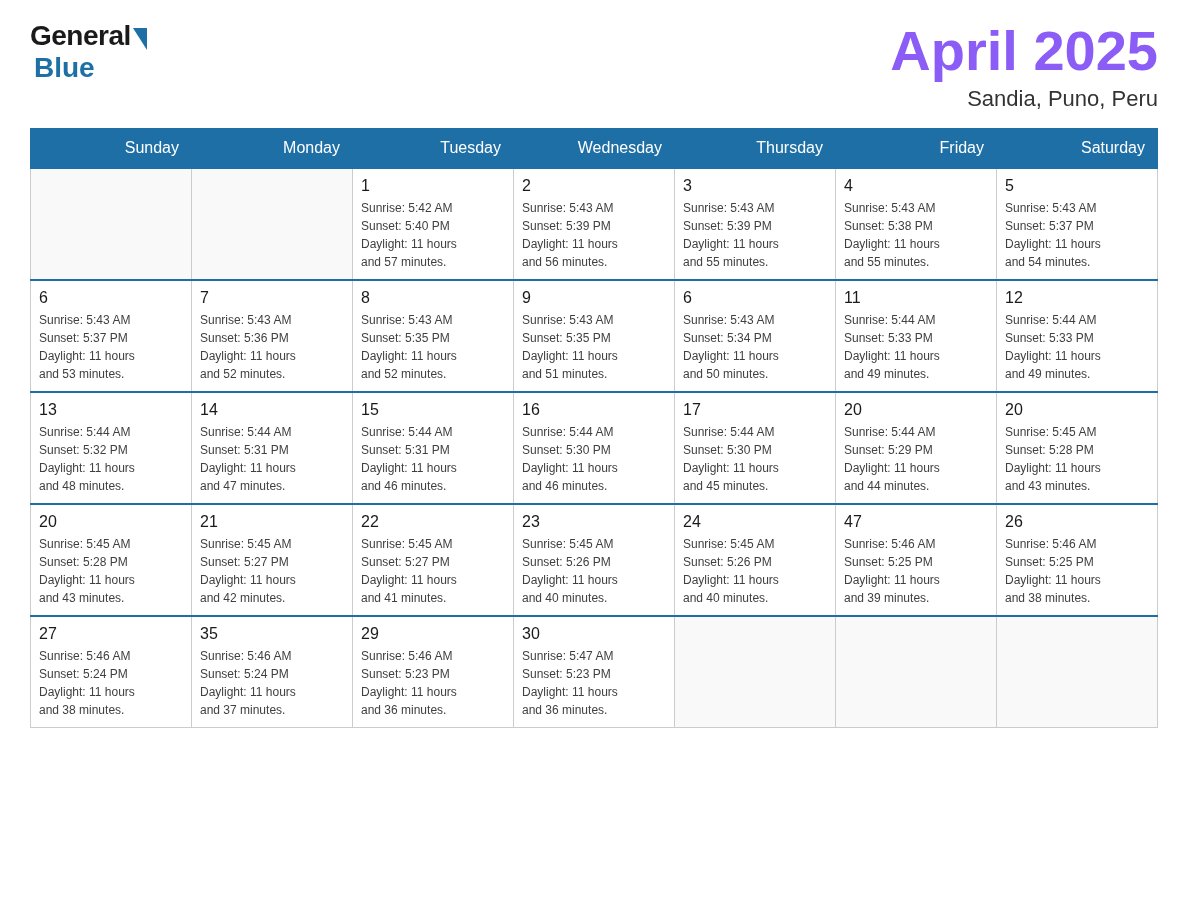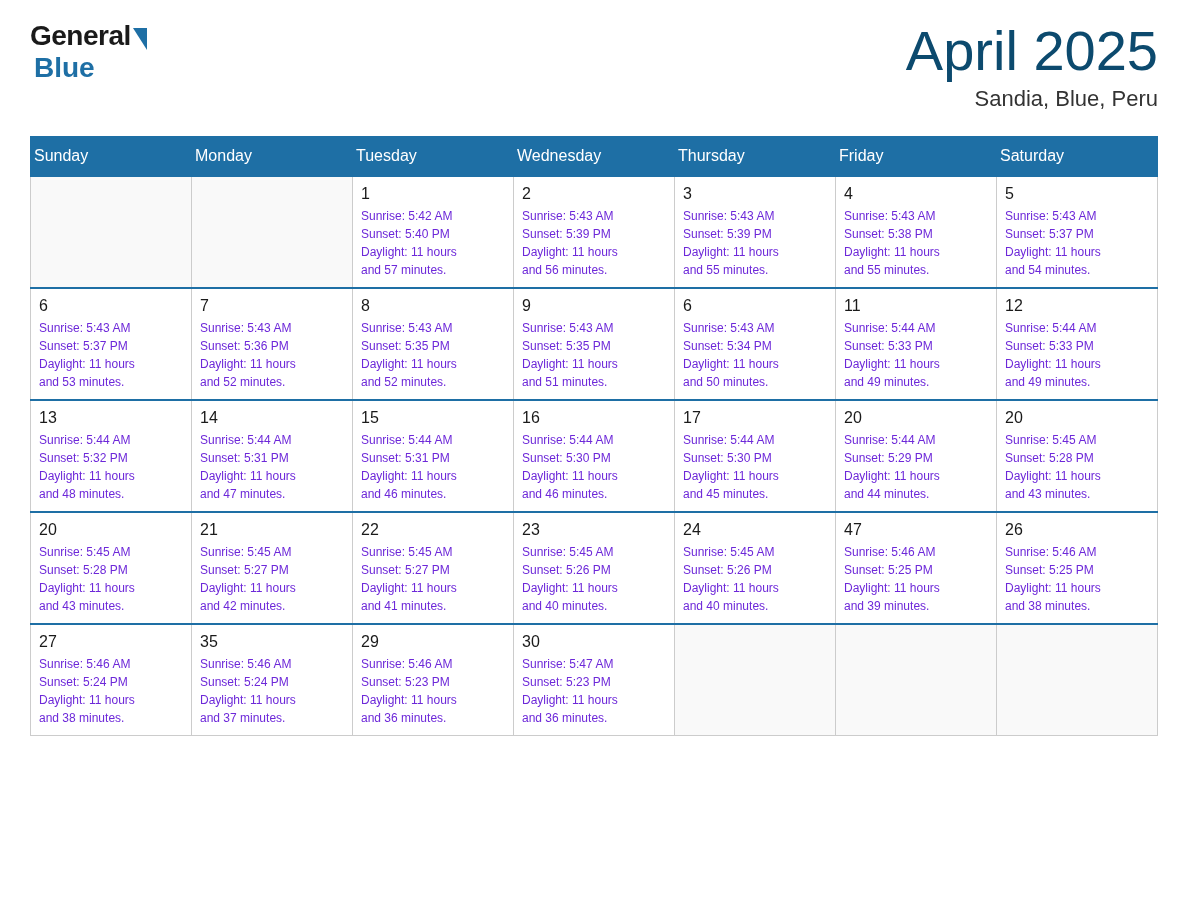--- a/index.html
+++ b/index.html
@@ -7,21 +7,21 @@
       font-family: Arial, sans-serif;
       background: #fff;
       width: 1188px;
       min-height: 918px;
       padding: 20px 30px;
     }
     .header {
       display: flex;
       justify-content: space-between;
       align-items: flex-start;
-      margin-bottom: 24px;
+      margin-bottom: 16px;
     }
     .logo {
       display: flex;
       flex-direction: column;
       align-items: flex-start;
     }
     .logo-top {
       display: flex;
       align-items: center;
     }
@@ -44,80 +44,80 @@
       font-size: 28px;
       font-weight: bold;
       color: #1e6fa5;
       margin-left: 2px;
     }
     .title-section {
       text-align: right;
     }
     .title-month {
       font-size: 56px;
-      font-weight: normal;
-      color: #0c4a6e;
+      font-weight: bold;
+      color: #8b5cf6;
       line-height: 1.1;
     }
     .title-location {
       font-size: 22px;
       color: #333;
       margin-top: 4px;
     }
     table {
       width: 100%;
       border-collapse: collapse;
       table-layout: fixed;
     }
     thead tr th {
       background-color: #1e6fa5;
       color: #fff;
-      padding: 10px 3px;
+      padding: 10px 12px;
       font-size: 16px;
       font-weight: normal;
-      text-align: left;
+      text-align: right;
       border: 1px solid #1e6fa5;
     }
     tbody tr td {
       vertical-align: top;
       padding: 8px;
       border: 1px solid #ccc;
       border-top: 2px solid #1e6fa5;
       font-size: 12.5px;
       color: #222;
       height: 110px;
     }
     .day-number {
       font-size: 16px;
       color: #1a1a1a;
       display: block;
       margin-bottom: 4px;
     }
     .day-info {
       font-size: 12px;
-      color: #6d28d9;
+      color: #404040;
       line-height: 1.5;
     }
   </style>
 </head>
 <body>
 
 <div class="header">
   <div class="logo">
     <div class="logo-top">
       <span class="logo-general">General</span>
       <div class="logo-arrow"></div>
     </div>
     <div style="display:flex; align-items:center; margin-left: 2px; justify-content: flex-end;">
       <span class="logo-blue">Blue</span>
     </div>
   </div>
   <div class="title-section">
     <div class="title-month">April 2025</div>
-    <div class="title-location">Sandia, Blue, Peru</div>
+    <div class="title-location">Sandia, Puno, Peru</div>
   </div>
 </div>
 
 <table>
   <thead>
     <tr>
     <th>Sunday</th>
         <th>Monday</th>
         <th>Tuesday</th>
         <th>Wednesday</th>

